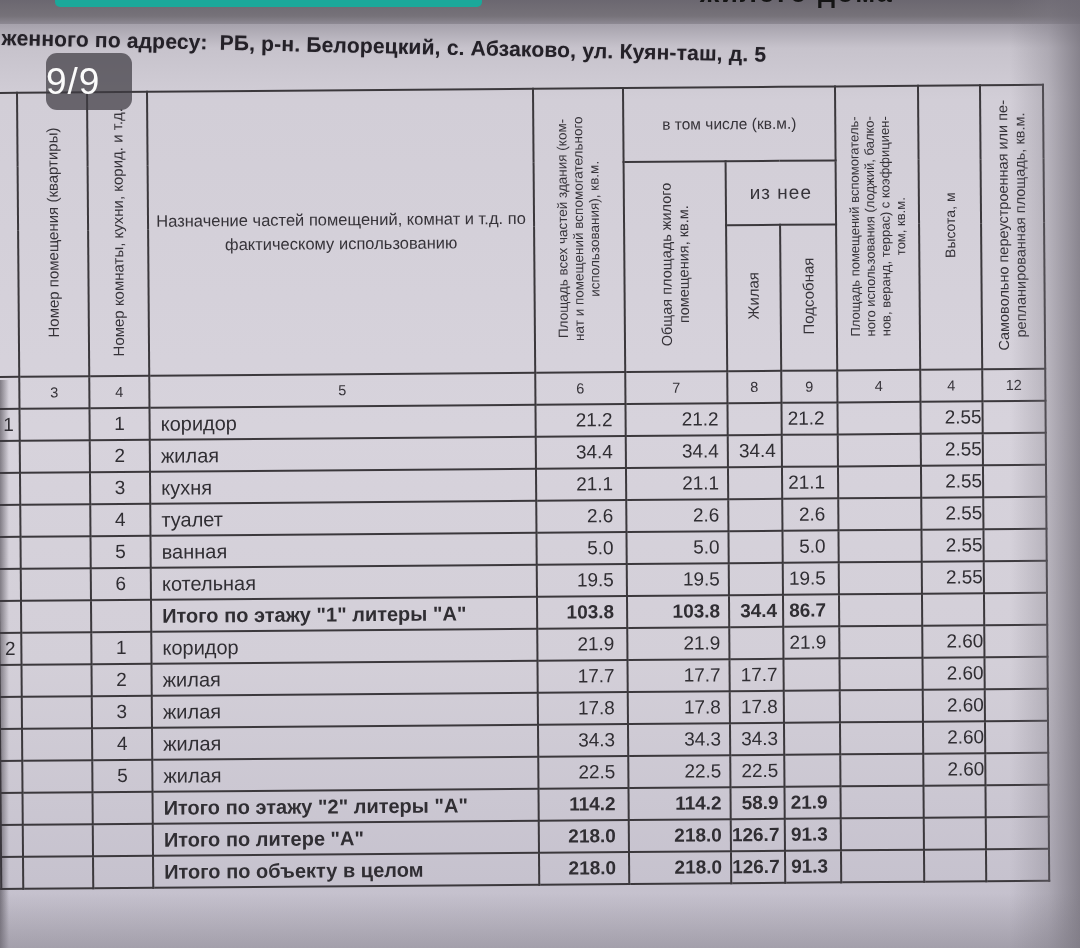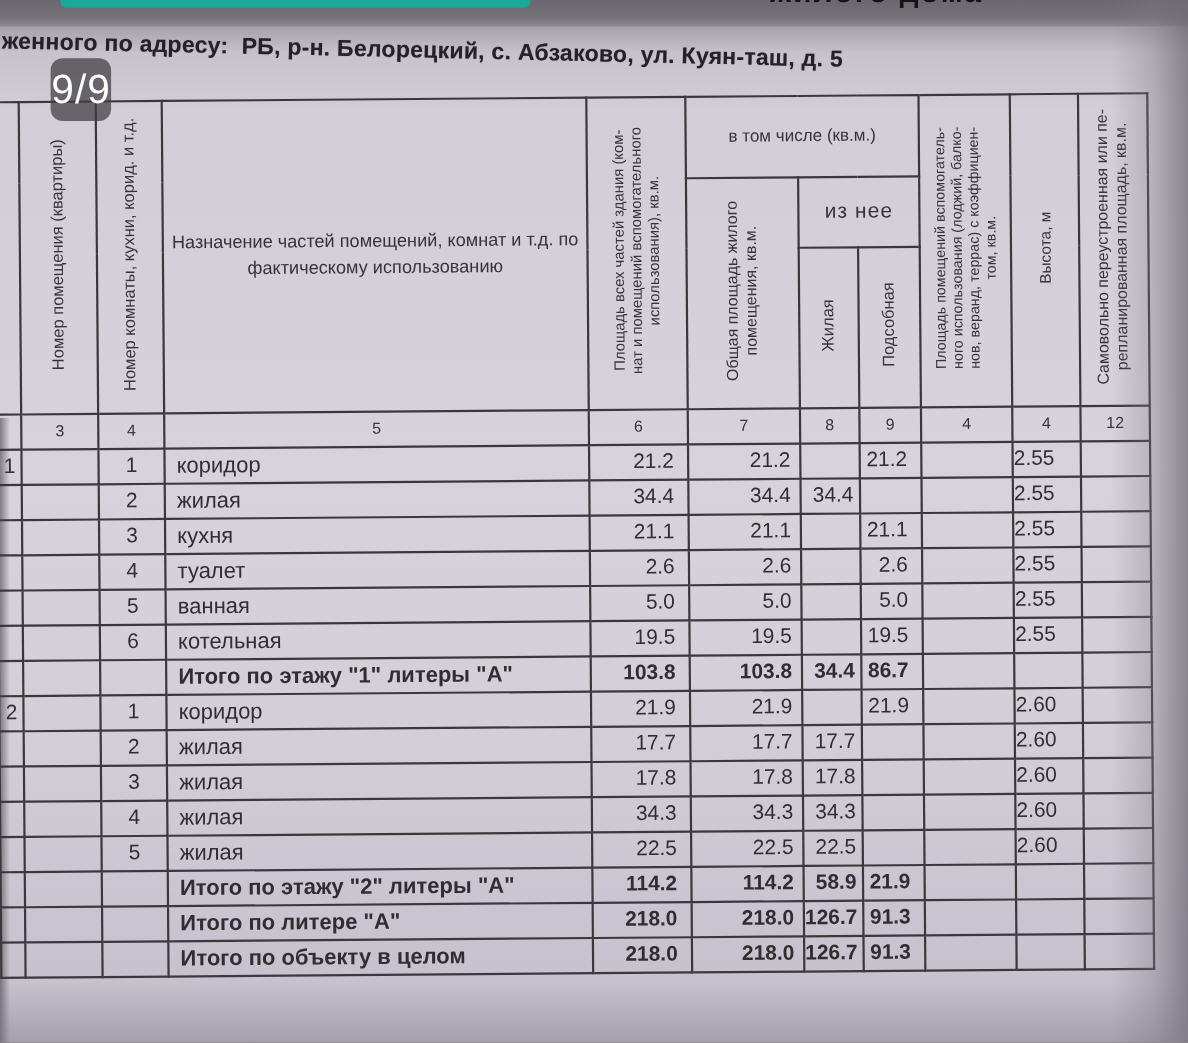--- a/index.html
+++ b/index.html
@@ -22,23 +22,23 @@
     position:absolute;left:55px;top:0;width:427px;height:7px;border-radius:0 0 5px 5px;
     z-index:4;
   }
   .address{
     position:absolute;left:2px;top:26px;width:900px;
     font-size:21px;font-weight:700;color:#242128;letter-spacing:.2px;
     transform:rotate(1.25deg);transform-origin:0 0;z-index:2;white-space:pre;
     text-shadow:0 0 1px rgba(40,36,44,.35);
   }
   .badge{
-    position:absolute;left:46px;top:53px;width:55px;height:57px;border-radius:11px;
+    position:absolute;left:46px;top:53px;width:86px;height:57px;border-radius:11px;
     background:rgba(62,60,66,.72);z-index:6;
-    display:flex;align-items:center;justify-content:flex-end;
+    display:flex;align-items:center;justify-content:flex-start;
   }
   .badge span{font-size:37px;color:#fbfbfb;letter-spacing:1px;}
   .right-shade{position:absolute;top:0;right:0;width:70px;height:948px;z-index:5;pointer-events:none;
     background:linear-gradient(90deg,rgba(125,121,131,0) 0%,rgba(125,121,131,.35) 55%,rgba(112,108,118,.75) 100%);}
   .bottom-shade{position:absolute;left:0;bottom:0;width:1080px;height:55px;z-index:5;pointer-events:none;
     background:linear-gradient(180deg,rgba(130,126,136,0) 0%,rgba(126,122,132,.45) 100%);}
   .left-shade{position:absolute;left:0;top:380px;width:9px;height:568px;z-index:5;pointer-events:none;
     background:linear-gradient(90deg,rgba(58,54,62,.55),rgba(58,54,62,0));}
 
   table.doc-table{
@@ -65,21 +65,21 @@
 
   .doc-table tbody tr{height:32px;}
   .doc-table tbody td{font-size:19px;color:#302e33;white-space:nowrap;}
   .doc-table tbody td:nth-child(1){text-align:center;}
   .doc-table tbody td:nth-child(3){text-align:center;}
   .doc-table tbody td:nth-child(4){text-align:left;padding-left:10px;font-size:20px;}
   .doc-table tbody td:nth-child(5){text-align:right;padding-right:12px;}
   .doc-table tbody td:nth-child(6){text-align:right;padding-right:8px;}
   .doc-table tbody td:nth-child(7){text-align:right;padding-right:5px;}
   .doc-table tbody td:nth-child(8){text-align:right;padding-right:12px;}
-  .doc-table tbody td:nth-child(10){text-align:left;}
+  .doc-table tbody td:nth-child(10){text-align:right;}
   .doc-table tbody tr.bold td{font-weight:700;}
 </style>
 </head>
 <body>
 
 <div class="photo">
 
   <div class="top-strip">
     <div class="clipped-title">жилого дома</div>
   </div>

